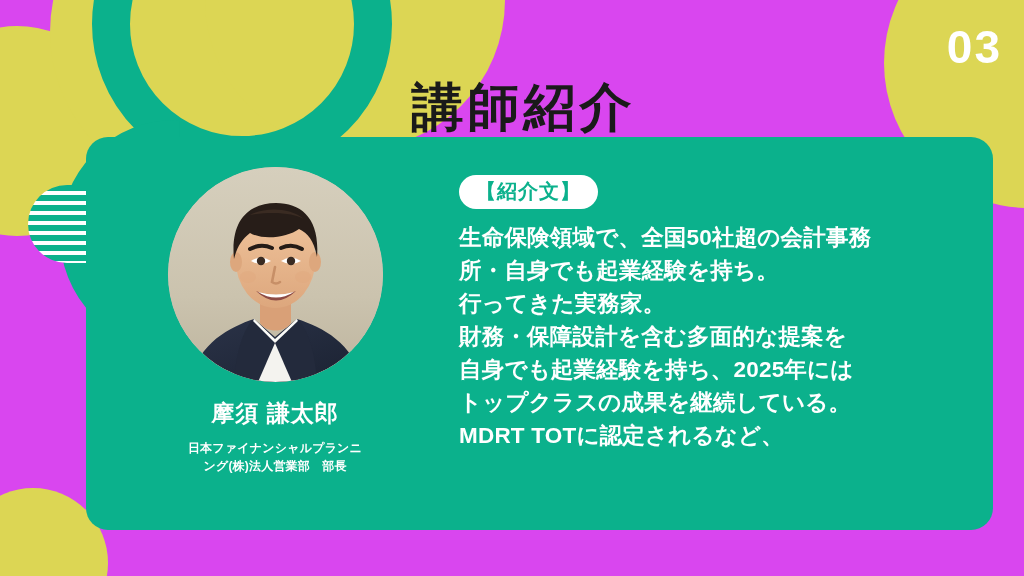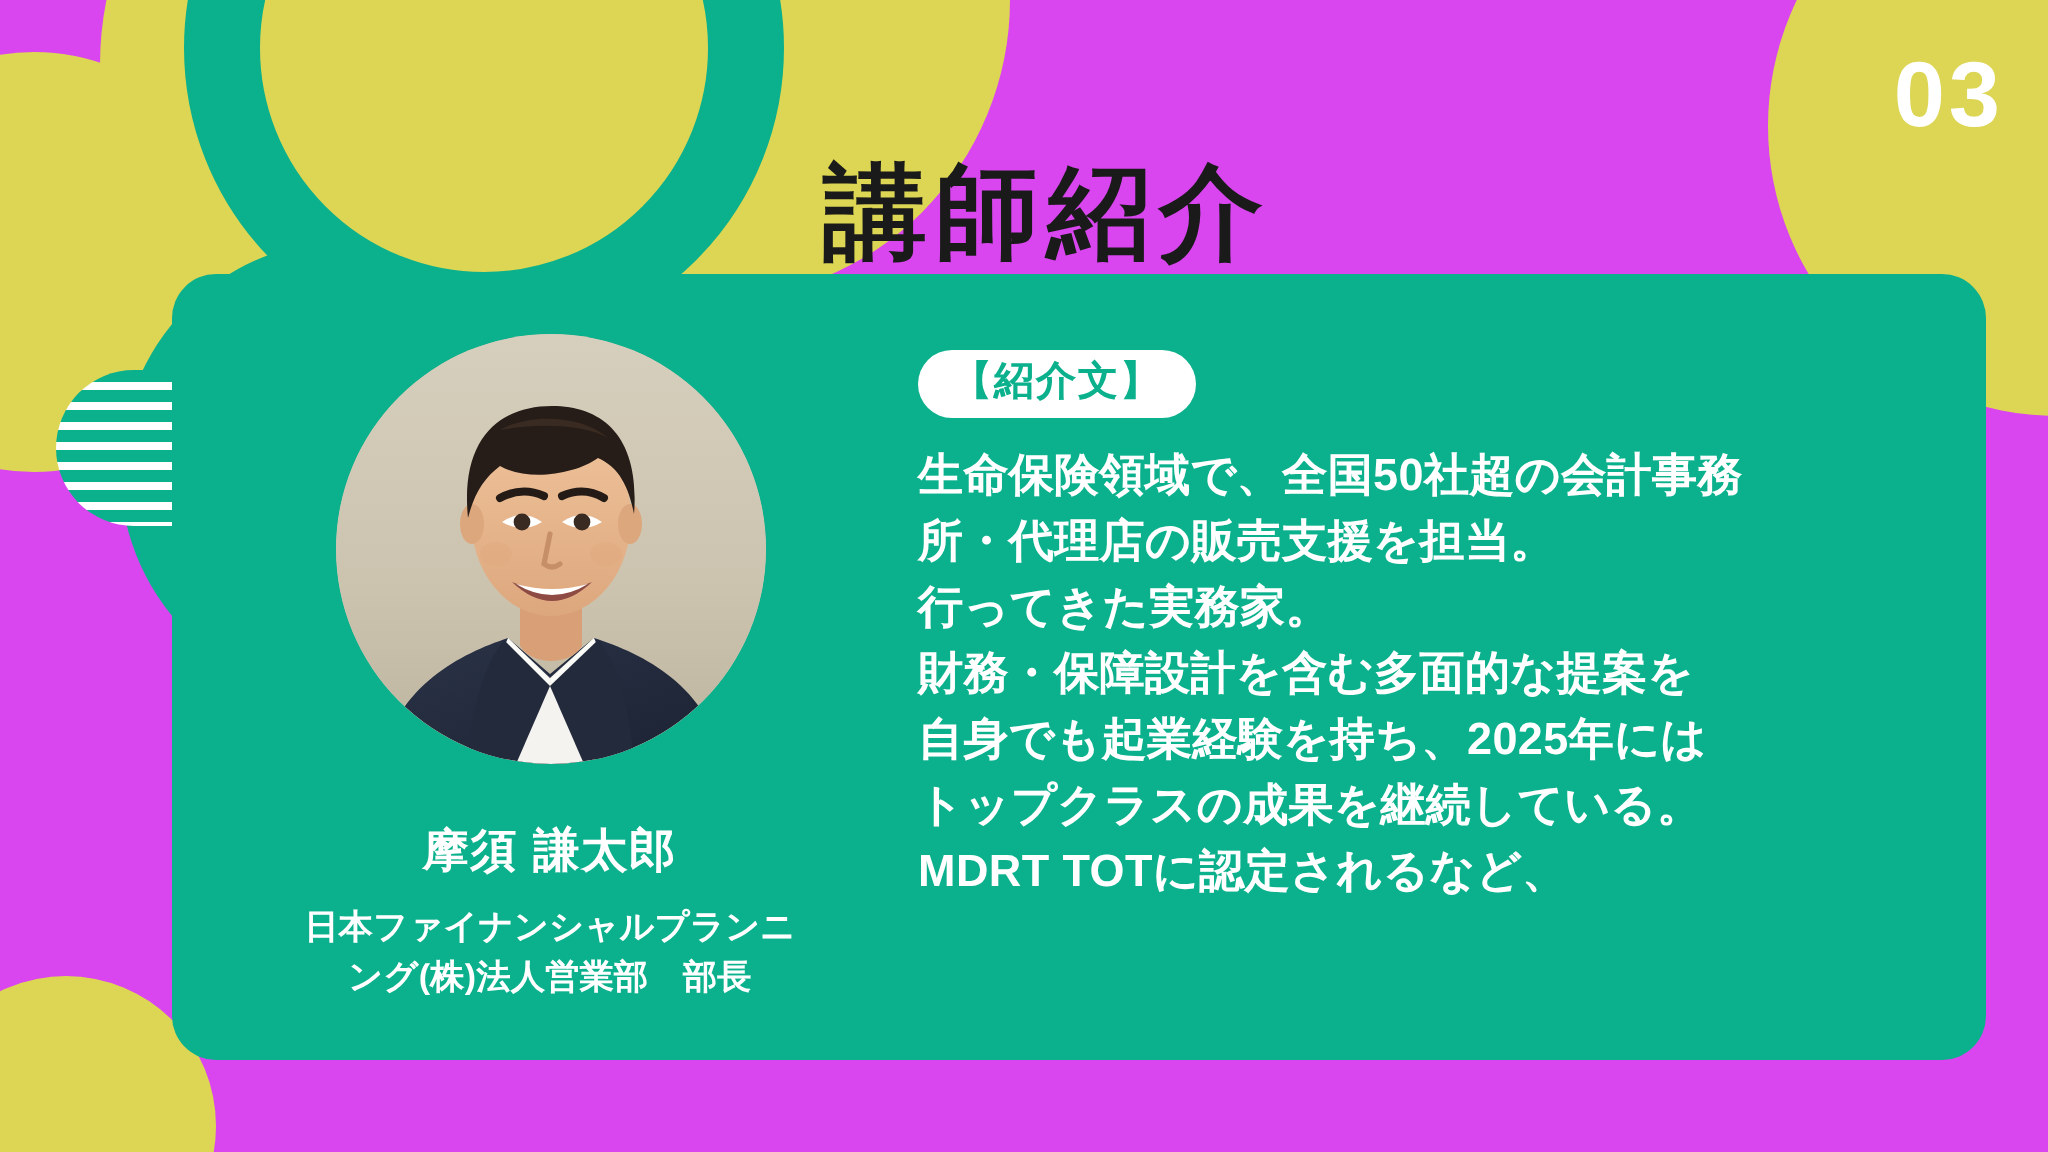--- a/index.html
+++ b/index.html
@@ -172,31 +172,31 @@
     height: 215px;
     margin: 0 auto;
     border-radius: 50%;
     overflow: hidden;
     position: relative;
     background: #cdc6b4;
   }
   .avatar svg { display: block; }
 
   .profile-name {
-    margin-top: 30px;
+    margin-top: 18px;
     font-size: 23px;
     font-weight: 700;
     letter-spacing: 1px;
     color: #ffffff;
     line-height: 1.2;
   }
 
   .profile-title {
     margin-top: 11px;
-    font-size: 17px;
+    font-size: 12px;
     font-weight: 700;
     color: #ffffff;
     line-height: 1.5;
     letter-spacing: 0.2px;
     padding: 0 14px;
   }
 
   
   .bio {
     position: absolute;
@@ -327,21 +327,21 @@
         <span>ング(株)法人営業部　部長</span>
       </div>
     </div>
 
     <div class="bio">
 
       <div class="bio-badge">【紹介文】</div>
 
       <div class="bio-text">
         <span class="bio-line">生命保険領域で、全国50社超の会計事務</span>
-        <span class="bio-line">所・代理店の販売支援を担当。</span>
+        <span class="bio-line">所・自身でも起業経験を持ち。</span>
         <span class="bio-line">行ってきた実務家。</span>
         <span class="bio-line">財務・保障設計を含む多面的な提案を</span>
         <span class="bio-line">自身でも起業経験を持ち、2025年には</span>
         <span class="bio-line">トップクラスの成果を継続している。</span>
         <span class="bio-line">MDRT TOTに認定されるなど、</span>
       </div>
     </div>
 
   </div>
 </div>

